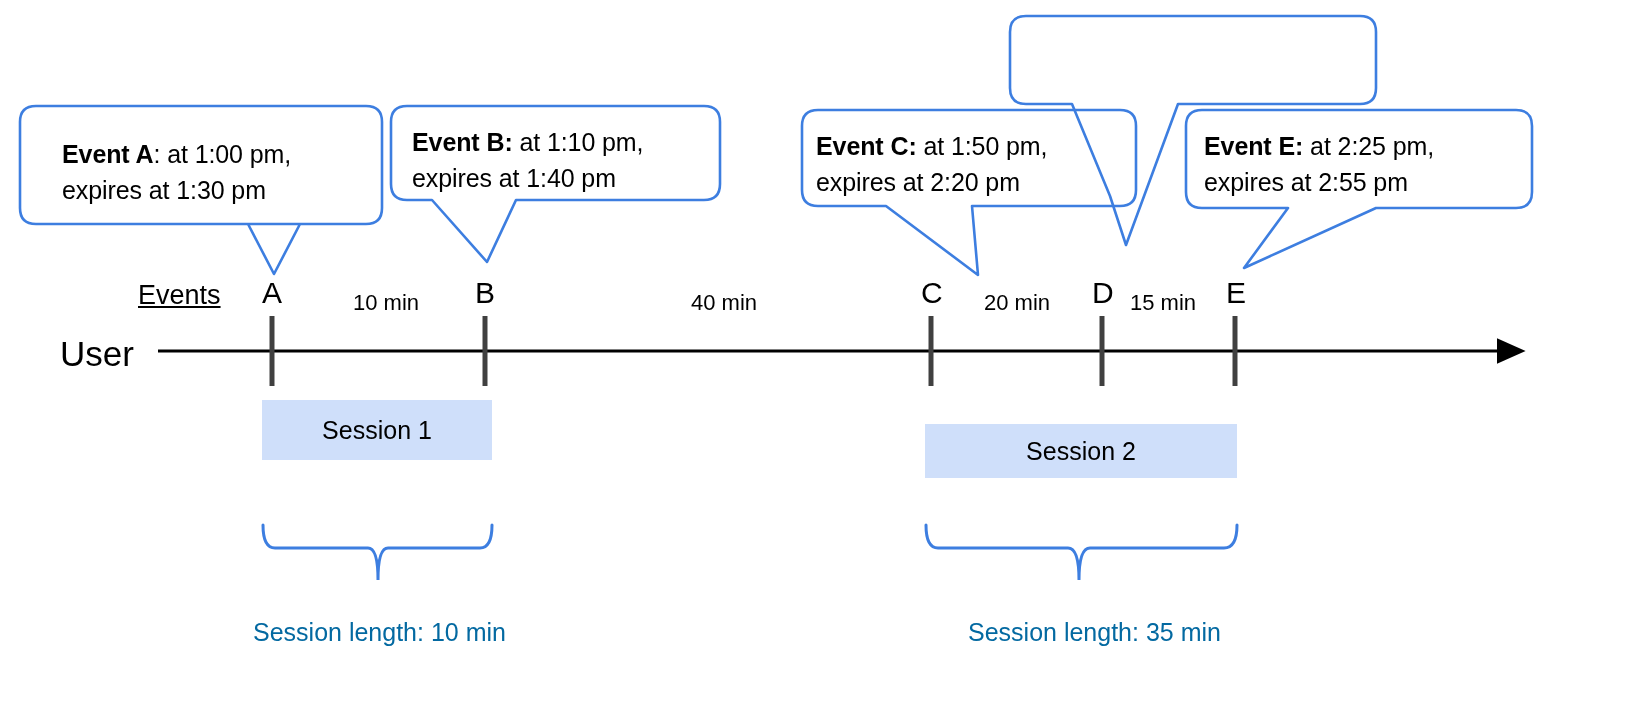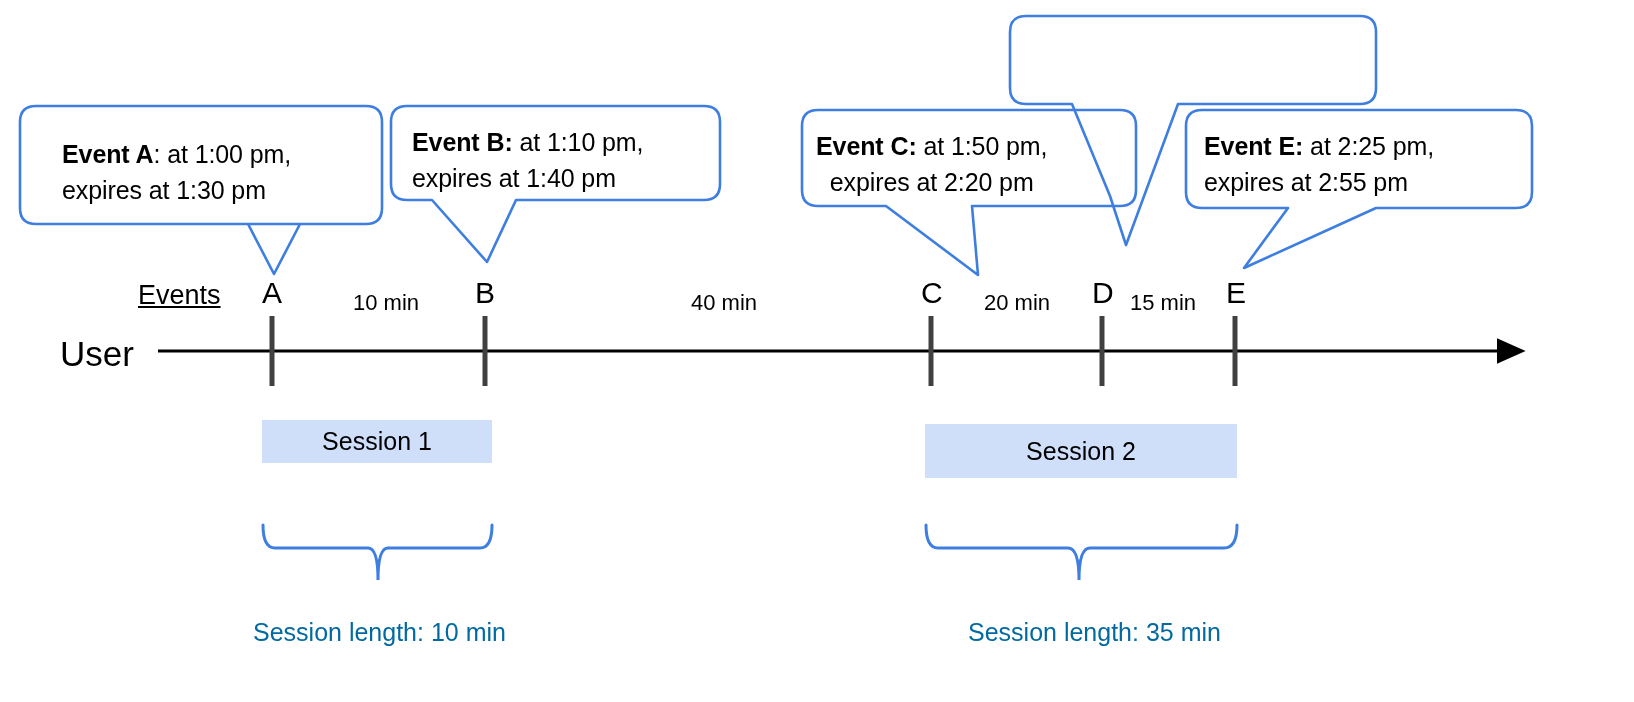--- a/index.html
+++ b/index.html
@@ -149,21 +149,21 @@
   <div class="callout-text" style="left:42px; top:136px;margin-left:20px;">
     <span><b>Event A</b><span>:</span><span> at 1:00 pm,</span></span><br>
     <span>expires at 1:30 pm</span>
   </div>
 
   <div class="callout-text" style="left:412px; top:124px;">
     <span><b>Event B:</b><span> at 1:10 pm,</span></span><br>
     <span>expires at 1:40 pm</span>
   </div>
 
-  <div class="callout-text" style="left:816px; top:128px;text-align:center;">
+  <div class="callout-text" style="left:816px; top:128px;">
     <span><b>Event C:</b><span> at 1:50 pm,</span></span><br>
     <span>expires at 2:20 pm</span>
   </div>
 
 
   <div class="callout-text" style="left:1204px; top:128px;">
     <span><b>Event E:</b><span> at 2:25 pm,</span></span><br>
     <span>expires at 2:55 pm</span>
   </div>
 
@@ -207,21 +207,21 @@
   <div class="axis-label lbl-tick" style="left:475px; top:276px;">B</div>
   <div class="axis-label lbl-tick" style="left:921px; top:276px;">C</div>
   <div class="axis-label lbl-tick" style="left:1092px; top:276px;">D</div>
   <div class="axis-label lbl-tick" style="left:1226px; top:276px;">E</div>
 
   <div class="axis-label lbl-gap" style="left:353px; top:290px;">10 min</div>
   <div class="axis-label lbl-gap" style="left:691px; top:290px;">40 min</div>
   <div class="axis-label lbl-gap" style="left:984px; top:290px;">20 min</div>
   <div class="axis-label lbl-gap" style="left:1130px; top:290px;">15 min</div>
 
-  <div class="session-box" style="left:262px; top:420px; width:230px; height:43px;">
+  <div class="session-box" style="left:262px; top:400px; width:230px; height:60px;">
     <span>Session 1</span>
   </div>
 
   <div class="session-box" style="left:925px; top:424px; width:312px; height:54px;">
     <span>Session 2</span>
   </div>
 
   <div class="session-length" style="left:253px; top:618px;">Session length: 10 min</div>
 
   <div class="session-length" style="left:968px; top:618px;">Session length: 35 min</div>

